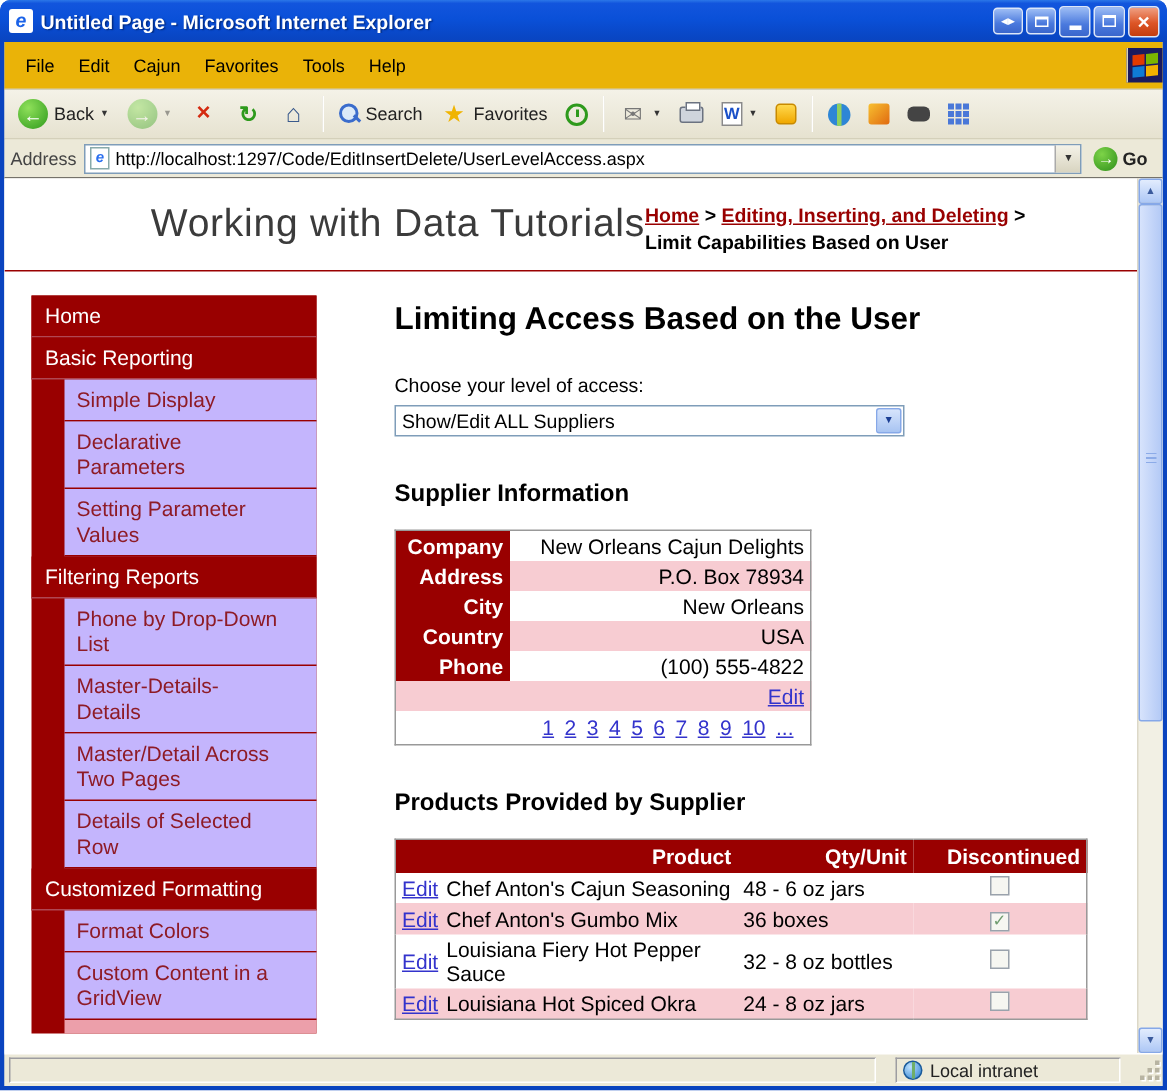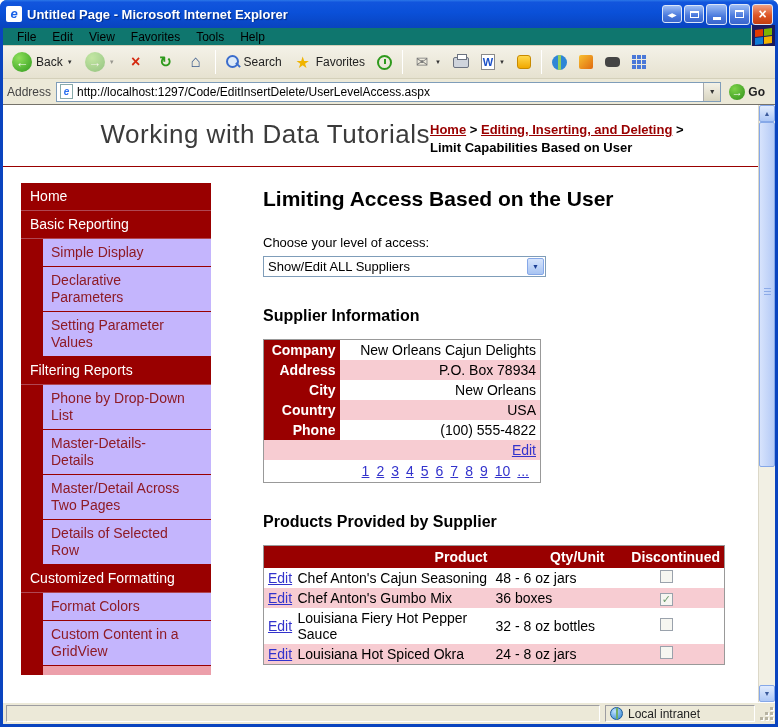--- a/index.html
+++ b/index.html
@@ -16,21 +16,21 @@
   .tb-btn{width:21px;height:21px;margin-left:2px;border-radius:3px;border:1px solid #dce6f8;flex:none;
     background:linear-gradient(180deg,#9dbdf5,#4a79dd 60%,#3a66cc);display:flex;align-items:center;justify-content:center;color:#fff}
   .tb-btn.small{width:20px;height:18px;font-size:6px}
   .tb-btn.close{background:linear-gradient(180deg,#f0a184,#dd5526 55%,#c33d10);font-size:14px;font-weight:bold;line-height:1}
   .glyph-min{width:8px;height:3px;background:#fff;margin-top:9px}
   .glyph-max{width:9px;height:8px;border:1px solid #fff;border-top:2px solid #fff}
   .glyph-win{width:9px;height:7px;border:1px solid #fff;border-top:2px solid #fff;background:transparent}
 
   
   .chrome{flex:1;margin:0 3px 3px;background:#ECE9D8;display:flex;flex-direction:column;min-height:0}
-  .menubar{height:18px;flex:none;display:flex;align-items:center;padding-left:6px;border-bottom:1px solid #d4d0ba;background:#0f766e}
+  .menubar{height:32px;flex:none;display:flex;align-items:center;padding-left:6px;border-bottom:1px solid #d4d0ba;background:#eab308}
   .menu-item{font-size:12px;color:#000;padding:4px 8px;cursor:default}
   .throbber{margin-left:auto;width:24px;height:23px;background:#1a1a5e;display:flex;align-items:center;justify-content:center;border-left:1px solid #d4d0ba}
   .flag{display:grid;grid-template-columns:8px 8px;grid-template-rows:7px 7px;gap:1px;transform:skewY(-6deg)}
   .flag i{display:block}
   .flag i:nth-child(1){background:#e23a00}.flag i:nth-child(2){background:#7cb500}
   .flag i:nth-child(3){background:#0f7bd6}.flag i:nth-child(4){background:#f2b200}
 
   
   .toolbar{height:33px;flex:none;display:flex;align-items:center;padding:0 4px;gap:2px;
     background:linear-gradient(180deg,#f4f2e8,#e6e2d0);border-bottom:1px solid #d4d0ba}
@@ -89,21 +89,21 @@
   
   .page-body{flex:1;display:flex;align-items:flex-start;min-height:0}
   .sidebar{width:190px;flex:none;margin:16px 0 0 18px;background:#990000}
   .nav-top{background:#990000;color:#fff;font-size:14px;line-height:17px;padding:5px 26px 5px 9px;border-bottom:1px solid #b04753;cursor:pointer}
   .nav-sub{background:#c4b5fd;color:#8e1b26;font-size:14px;line-height:17px;padding:5px 26px 5px 8px;margin-left:22px;border-bottom:1px solid #990000;cursor:pointer}
   .nav-clip{height:9px;background:#ec9faa;margin-left:22px}
 
   .main{flex:1;padding:20px 20px 0 52px;font-size:13px;color:#000;min-width:0}
   .main h2{font-size:21px;font-weight:bold;margin-bottom:24px}
   .access-label{margin-bottom:6px}
-  .select{width:283px;height:21px;border:1px solid #7F9DB9;background:#fff;display:flex;align-items:center;padding-left:4px;font-size:13px;cursor:default}
+  .select{width:340px;height:21px;border:1px solid #7F9DB9;background:#fff;display:flex;align-items:center;padding-left:4px;font-size:13px;cursor:default}
   .select-btn{margin-left:auto;width:17px;height:17px;border:1px solid #86a8e8;border-radius:2px;margin-right:1px;
     background:linear-gradient(#d6e4fc,#a8c4f2);display:flex;align-items:center;justify-content:center;font-size:7px;color:#1c3f94}
   .main h3{font-size:16px;font-weight:bold;margin:30px 0 14px}
 
   table{border-collapse:collapse;font-size:14px}
   .supplier-table{border:1px solid #999}
   .supplier-table td,.supplier-table th{padding:2px 4px;text-align:right;vertical-align:top}
   .lbl-cell{background:#990000;color:#fff;font-weight:bold;width:76px}
   .val-cell{width:201px}
   tr.alt .val-cell,.row-pink{background:#f7ccd2}
@@ -122,21 +122,21 @@
   
   .scrollbar{width:17px;flex:none;background:#f2f0e4;border-left:1px solid #dcd8c8;display:flex;flex-direction:column}
   .sb-btn{height:17px;flex:none;border:1px solid #86a8e8;border-radius:2px;background:linear-gradient(#e2ecfd,#aec8f6);
     display:flex;align-items:center;justify-content:center;font-size:7px;color:#3a5a9c}
   .sb-thumb{height:345px;margin:0;border:1px solid #86a8e8;border-radius:2px;background:linear-gradient(90deg,#d7e3fc,#b4caf6);position:relative}
   .sb-thumb::after{content:"";position:absolute;left:4px;top:165px;width:7px;height:8px;
     background:repeating-linear-gradient(180deg,#8cabe8 0 1px,transparent 1px 3px)}
   .sb-fill{flex:1}
 
   
-  .statusbar{height:22px;flex:none;background:#ECE9D8;border-top:1px solid #fff;display:flex;align-items:center;padding:2px 0 2px 3px;gap:5px}
+  .statusbar{height:22px;flex:none;background:#ECE9D8;border-top:1px solid #fff;display:flex;align-items:center;padding:2px 0 2px 3px;gap:13px}
   .panel{height:17px;border:1px solid;border-color:#9d9da1 #fff #fff #9d9da1;display:flex;align-items:center;padding:0 4px;font-size:12px;color:#222}
   .panel.main-p{flex:1}
   .panel.zone{width:150px;gap:5px}
   .globe{width:13px;height:13px;border-radius:50%;background:radial-gradient(circle at 35% 30%,#bfe2ff,#2a7fd0);border:1px solid #1a5a9a;position:relative;flex:none}
   .globe::after{content:"";position:absolute;left:5px;top:0;width:2px;height:11px;background:#6fae68}
   .grip{width:15px;height:18px;align-self:flex-end;position:relative}
   .grip i{position:absolute;width:3px;height:3px;background:#b8b4a2;box-shadow:1px 1px 0 #fff}
   .grip i:nth-child(1){right:2px;bottom:2px}.grip i:nth-child(2){right:7px;bottom:2px}.grip i:nth-child(3){right:2px;bottom:7px}
   .grip i:nth-child(4){right:12px;bottom:2px}.grip i:nth-child(5){right:7px;bottom:7px}.grip i:nth-child(6){right:2px;bottom:12px}
 </style>
@@ -159,21 +159,21 @@
         <i class="glyph-max"></i>
       </span>
     <span class="tb-btn close">×</span>
   </div>
 
   <div class="chrome">
 
     <div class="menubar">
       <span class="menu-item">File</span>
       <span class="menu-item">Edit</span>
-      <span class="menu-item">View</span>
+      <span class="menu-item">Cajun</span>
       <span class="menu-item">Favorites</span>
       <span class="menu-item">Tools</span>
       <span class="menu-item">Help</span>
       <span class="throbber">
           <span class="flag">
             <i></i>
             <i></i>
             <i></i>
             <i></i>
           </span>

